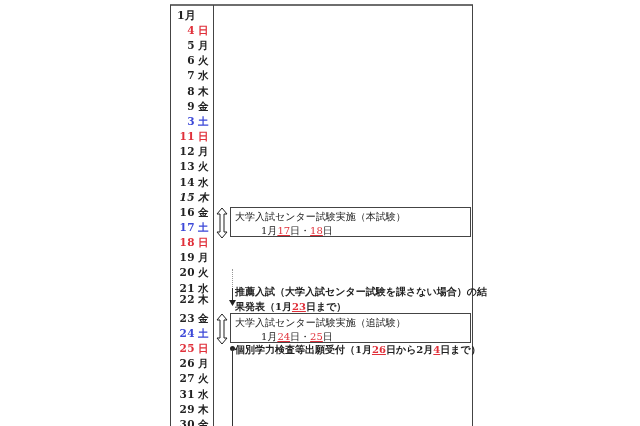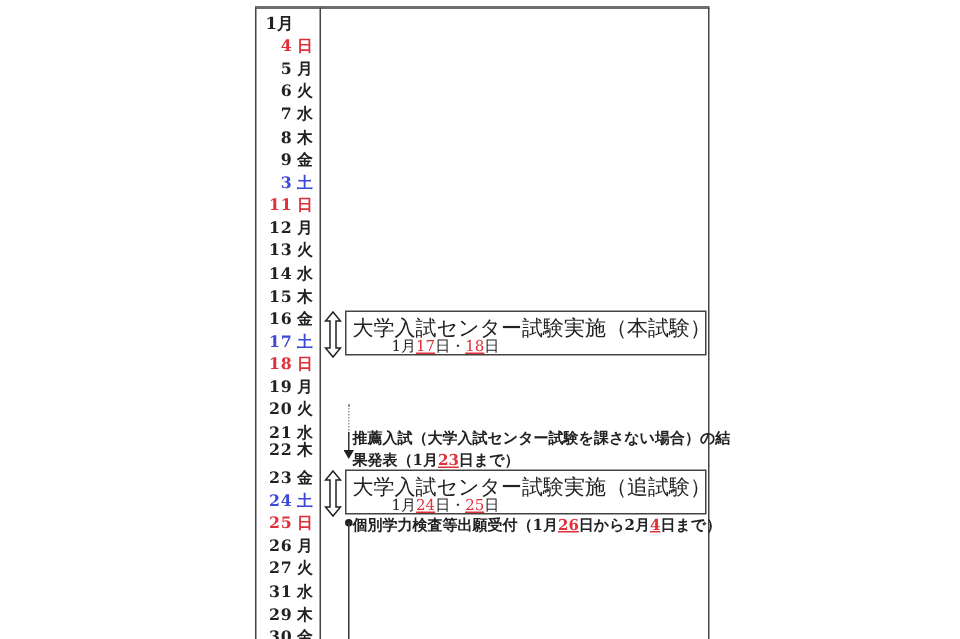--- a/index.html
+++ b/index.html
@@ -7,21 +7,21 @@
          font-family:"DejaVu Serif", "Liberation Serif", serif; color:#222; }
   .topline { position:absolute; left:170px; top:4px; width:303px; height:2px; background:#6e6e6e; }
   .table { position:absolute; left:170px; top:5px; width:301px; height:430px;
            border-left:1px solid #444; border-right:1px solid #444; }
   .datecol { position:absolute; left:0; top:0; width:42px; height:100%; border-right:1px solid #444; }
   .month { position:absolute; left:6px; top:3px; font-size:11px; font-weight:bold; }
   .day { position:absolute; right:4px; font-size:10.5px; font-weight:bold; white-space:nowrap; letter-spacing:0.5px; }
   .day.sun { color:#e0303a; }
   .day.sat { color:#3c48d8; }
   .box { position:absolute; left:59px; width:241px; height:30px; border:1px solid #444; box-sizing:border-box; }
-  .box .l1 { position:absolute; left:4px; top:2px; font-size:14px; white-space:nowrap; }
+  .box .l1 { position:absolute; left:4px; top:2px; font-size:10px; white-space:nowrap; }
   .box .l2 { position:absolute; left:30px; top:16px; font-size:10px; white-space:nowrap; }
   .red { color:#e0303a; text-decoration:underline; text-decoration-color:#e0303a; }
   .txt { position:absolute; left:64px; font-size:10px; white-space:nowrap;font-weight:bold; }
   .dbl { position:absolute; left:45px; width:12px; }
   .vline { position:absolute; width:1px; background:#333; }
   .dotline { position:absolute; width:0; border-left:1px dotted #999; }
   .dot { position:absolute; width:5px; height:5px; border-radius:50%; background:#222; }
 </style>
 </head>
 <body>
@@ -36,21 +36,21 @@
         <div class="day" style="top: 34.15px;"><span>5</span><span style="margin-left: 3px;">月</span></div>
         <div class="day" style="top: 49.3px;"><span>6</span><span style="margin-left: 3px;">火</span></div>
         <div class="day" style="top: 64.45px;"><span>7</span><span style="margin-left: 3px;">水</span></div>
         <div class="day" style="top: 79.6px;"><span>8</span><span style="margin-left: 3px;">木</span></div>
         <div class="day" style="top: 94.75px;"><span>9</span><span style="margin-left: 3px;">金</span></div>
         <div class="day sat" style="top: 109.9px;"><span>3</span><span style="margin-left: 3px;">土</span></div>
         <div class="day sun" style="top: 125.05px;"><span>11</span><span style="margin-left: 3px;">日</span></div>
         <div class="day" style="top: 140.2px;"><span>12</span><span style="margin-left: 3px;">月</span></div>
         <div class="day" style="top: 155.35px;"><span>13</span><span style="margin-left: 3px;">火</span></div>
         <div class="day" style="top: 170.5px;"><span>14</span><span style="margin-left: 3px;">水</span></div>
-        <div class="day" style="top: 185.65px;"><span>15</span><span style="margin-left: 3px;">木</span></div>
+        <div class="day" style="top: 185.65px; font-style: italic;"><span>15</span><span style="margin-left: 3px;">木</span></div>
         <div class="day" style="top: 200.8px;"><span>16</span><span style="margin-left: 3px;">金</span></div>
         <div class="day sat" style="top: 215.95px;"><span>17</span><span style="margin-left: 3px;">土</span></div>
         <div class="day sun" style="top: 231.1px;"><span>18</span><span style="margin-left: 3px;">日</span></div>
         <div class="day" style="top: 246.25px;"><span>19</span><span style="margin-left: 3px;">月</span></div>
         <div class="day" style="top: 261.4px;"><span>20</span><span style="margin-left: 3px;">火</span></div>
         <div class="day" style="top: 276.55px;"><span>21</span><span style="margin-left: 3px;">水</span></div>
         <div class="day" style="top: 288px;"><span>22</span><span style="margin-left: 3px;">木</span></div>
         <div class="day" style="top: 306.85px;"><span>23</span><span style="margin-left: 3px;">金</span></div>
         <div class="day sat" style="top: 322px;"><span>24</span><span style="margin-left: 3px;">土</span></div>
         <div class="day sun" style="top: 337.15px;"><span>25</span><span style="margin-left: 3px;">日</span></div>

